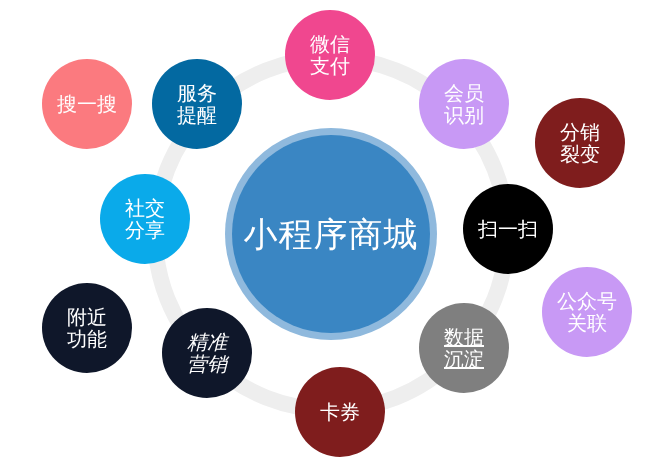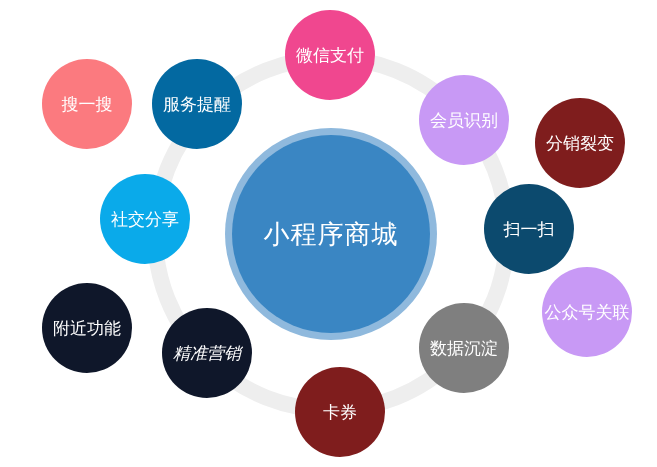--- a/index.html
+++ b/index.html
@@ -6,59 +6,59 @@
   body { width: 657px; height: 467px; position: relative; overflow: hidden;
          font-family: "DejaVu Sans", "Liberation Sans", sans-serif; }
   .stage { position: absolute; left: 0; top: 0; width: 657px; height: 467px; }
   .track { position: absolute; border-radius: 50%; box-sizing: border-box;
            border: 16px solid #eeeeee; }
   .hub-outer { position: absolute; border-radius: 50%; background: #8fb9dd; }
   .hub-inner { position: absolute; border-radius: 50%; background: #3a86c3;
                display: flex; flex-direction: column; align-items: center; justify-content: center;
                color: #ffffff; }
   .hub-line1 { font-size: 26px; line-height: 34px; letter-spacing: 1px; }
-  .hub-line2 { font-size: 26px; line-height: 34px; letter-spacing: 1px; }
+  .hub-line2 { font-size: 34px; line-height: 34px; letter-spacing: 1px; }
   .node { position: absolute; width: 90px; height: 90px; border-radius: 50%;
-          display: flex; flex-direction: row; align-items: center; justify-content: center;
-          color: #ffffff; font-size: 17px; line-height: 22px; text-align: center;
+          display: flex; flex-direction: column; align-items: center; justify-content: center;
+          color: #ffffff; font-size: 20px; line-height: 22px; text-align: center;
           cursor: pointer; }
   .node span { display: block; }
 </style>
 </head>
 <body>
 
 <div class="stage">
   <div class="track" style="left:147px; top:50px; width:368px; height:368px;"></div>
 
   <div class="hub-outer" style="left:225px; top:128px; width:212px; height:212px;"></div>
   <div class="hub-inner" style="left:232px; top:135px; width:198px; height:198px;">
     <span class="hub-line2">小程序商城</span>
   </div>
 
   <div id="nodes">
       <div class="node" style="left: 285px; top: 10px; background: rgb(240, 71, 143);">
         <span>微信</span>
         <span>支付</span>
       </div>
-      <div class="node" style="left: 419px; top: 75px; background: rgb(200, 153, 245);">
+      <div class="node" style="left: 419px; top: 59px; background: rgb(200, 153, 245);">
         <span>会员</span>
         <span>识别</span>
       </div>
       <div class="node" style="left: 535px; top: 98px; background: #7f1d1d;">
         <span>分销</span>
         <span>裂变</span>
       </div>
-      <div class="node" style="left: 484px; top: 184px; background: #0c4a6e;">
+      <div class="node" style="left: 463px; top: 184px; background: #000000;">
         <span>扫一扫</span>
       </div>
       <div class="node" style="left: 542px; top: 267px; background: rgb(200, 153, 245);">
         <span>公众号</span>
         <span>关联</span>
       </div>
-      <div class="node" style="left: 419px; top: 303px; background: rgb(127, 127, 127);">
+      <div class="node" style="left: 419px; top: 303px; background: rgb(127, 127, 127); text-decoration: underline;">
         <span>数据</span>
         <span>沉淀</span>
       </div>
       <div class="node" style="left: 295px; top: 367px; background: #7f1d1d;">
         <span>卡券</span>
       </div>
       <div class="node" style="left: 162px; top: 308px; background: #0f172a; font-style: italic;">
         <span>精准</span>
         <span>营销</span>
       </div>

